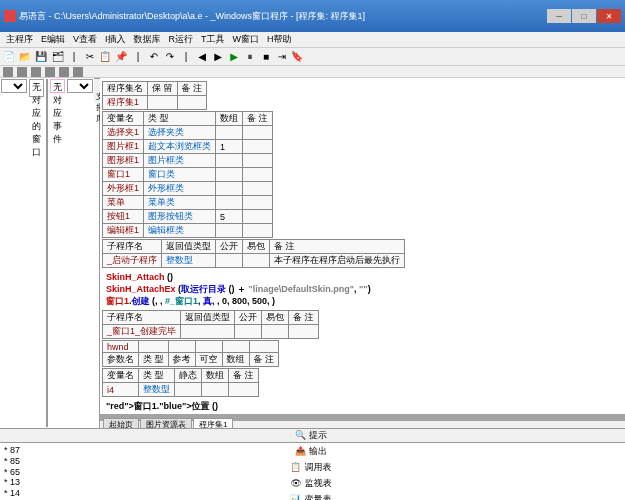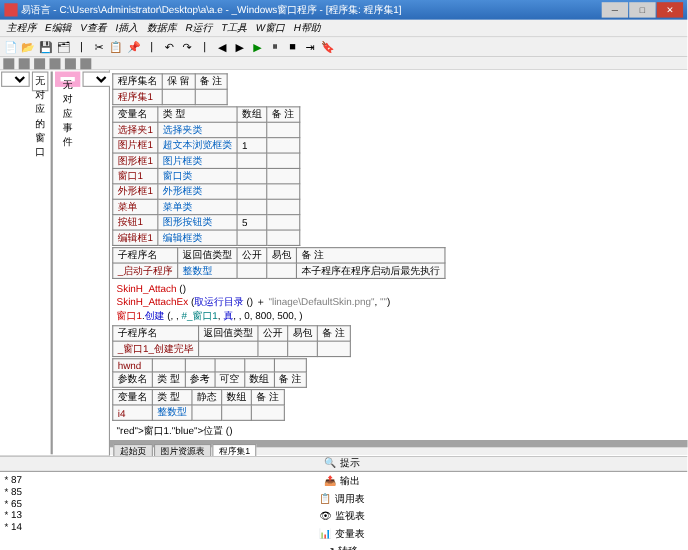--- a/index.html
+++ b/index.html
@@ -1,43 +1,43 @@
 <!DOCTYPE html>
 <html><head>
 <meta charset="utf-8">
 <style>
 *{box-sizing:border-box;margin:0;padding:0;font-family:"SimSun","Microsoft YaHei",sans-serif;font-size:9px;}
 body{width:625px;height:500px;background:#fff;overflow:hidden;position:relative;}
-.titlebar{height:18px;background:linear-gradient(#4a8cd6,#2d6bb8);color:#fff;display:flex;align-items:center;padding:0 4px;}
+.titlebar{height:32px;background:linear-gradient(#4a8cd6,#2d6bb8);color:#fff;display:flex;align-items:center;padding:0 4px;}
 .titlebar .icon{width:12px;height:12px;background:#d44;margin-right:3px;}
 .titlebar .title{flex:1;font-size:9px;}
 .winbtns{display:flex;}
 .winbtn{width:24px;height:14px;background:#d0d0d0;color:#333;display:flex;align-items:center;justify-content:center;margin-left:1px;font-size:8px;cursor:pointer;}
 .winbtn.close{background:#c94030;color:#fff;}
 .menubar{height:16px;background:#f0f0f0;border-bottom:1px solid #ccc;display:flex;align-items:center;padding:0 3px;gap:2px;}
-.menubar span{padding:16px 3px;cursor:pointer;font-size:9px;font-style:italic;}
+.menubar span{padding:16px 3px;cursor:pointer;font-size:9px;}
 .toolbar{height:18px;background:#f0f0f0;border-bottom:1px solid #ccc;display:flex;align-items:center;padding:0 3px;gap:2px;}
 .tbicon{width:14px;height:14px;display:flex;align-items:center;justify-content:center;cursor:pointer;font-size:10px;}
 .toolbar2{height:12px;background:#f0f0f0;border-bottom:1px solid #ccc;display:flex;align-items:center;padding:0 3px;gap:4px;}
 .tb2item{width:10px;height:10px;background:#888;cursor:pointer;}
 .main{display:flex;height:350px;}
 .sidebar{width:100px;border-right:1px solid #999;background:#fff;display:flex;flex-direction:row;}
 .sb-sel{height:14px;border:1px solid #999;background:#fff;padding:1px 2px;font-size:9px;margin:1px;}
 .sb-treebox{height:18px;border:1px solid #999;background:#fff;margin:1px;padding:1px 2px;}
 .sb-spacer{flex:1;background:#fff;border:1px solid #999;margin:1px;}
-.sb-footer{height:14px;border:5px solid #f9a8d4;margin:1px;padding:1px 2px;}
+.sb-footer{height:14px;border:1px solid #f9a8d4;margin:1px;padding:1px 2px;}
 .sb-tabs{height:14px;display:flex;border-top:1px solid #999;}
 .sb-tab{flex:1;border-right:1px solid #999;padding:12px 2px;text-align:center;font-size:8px;background:#f0f0f0;cursor:pointer;}
 .content{flex:1;background:#fff;overflow:auto;position:relative;}
 .content-inner{padding:2px;}
 table.hdr{border-collapse:collapse;margin:1px 0;}
 table.hdr td{border:1px solid #888;padding:0 4px;font-size:9px;height:12px;background:#f8f8f8;}
 table.hdr td.lbl{color:#880000;}
 table.hdr td.val{color:#0060c0;}
-.code{padding:2px 4px;font-size:9px;line-height:1.35;}
+.code{padding:2px 4px;font-size:9px;line-height:1.35;font-weight:bold;}
 .code span.str{color:#808080;}
 .code span.cmt{color:#008000;}
 .code span.blue{color:#0000cc;}
 .code span.red{color:#cc0000;}
 .code span.teal{color:#008080;}
 .filetabs{height:14px;background:#f0f0f0;border-top:7px solid #a3a3a3;display:flex;align-items:center;padding:0 3px;}
 .filetab{padding:0 5px;border:1px solid #999;background:#fff;font-size:8px;cursor:pointer;margin-right:1px;}
 .filetab.inactive{background:#e0e0e0;}
 .bottombar{height:14px;background:#f0f0f0;border-top:1px solid #999;display:flex;align-items:center;padding:0 3px;gap:3px;font-size:8px;flex-direction:column;}
 .bottombar span{padding:0 3px;cursor:pointer;}

